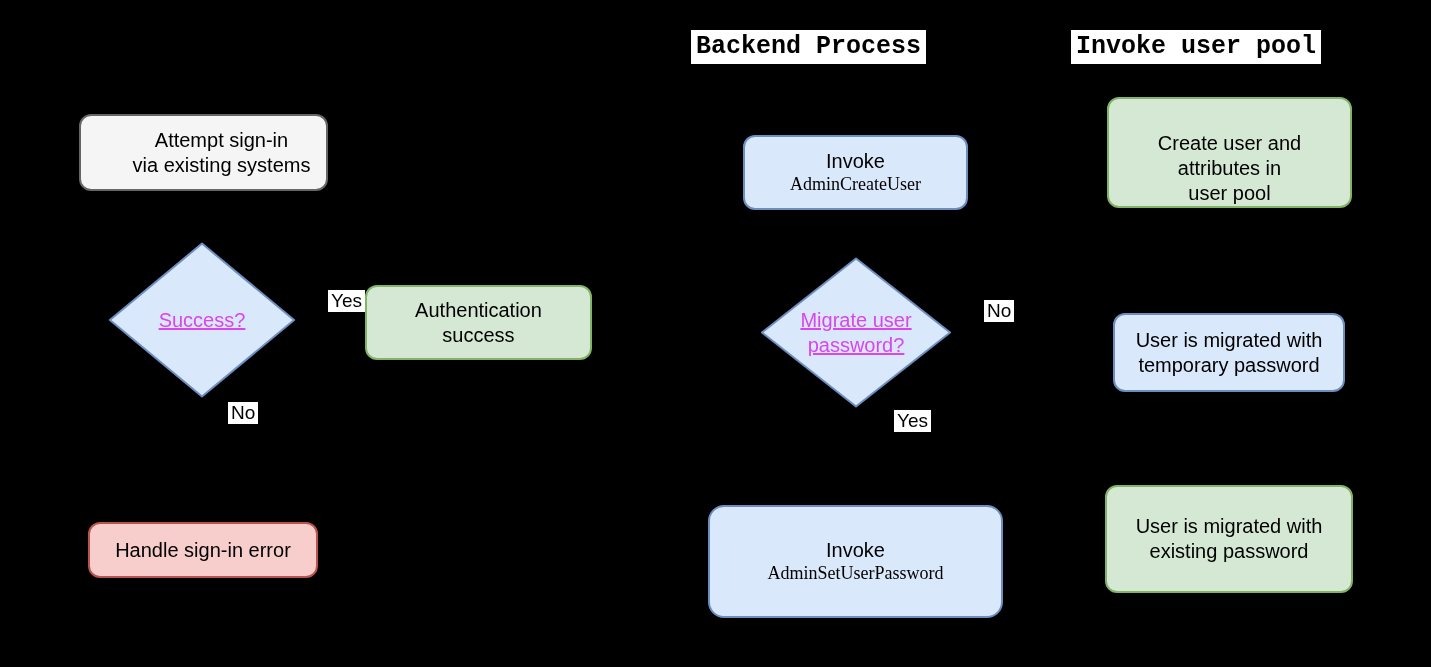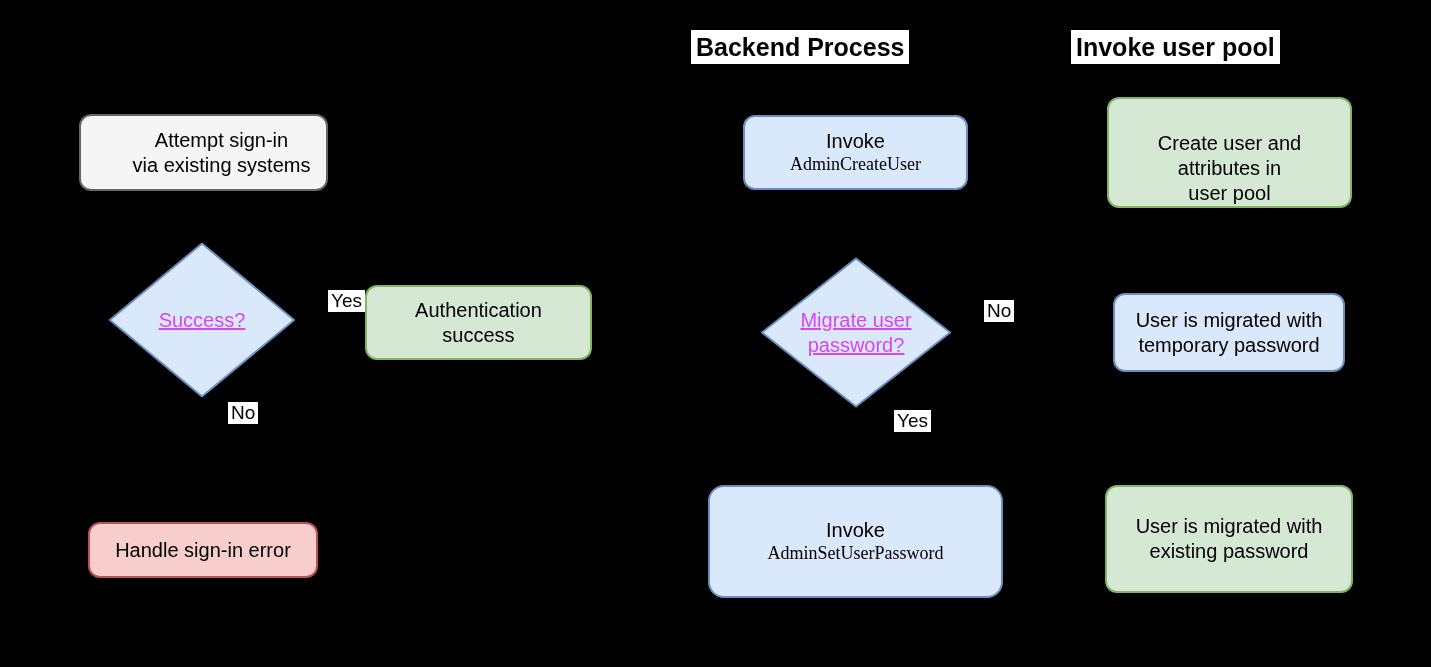--- a/index.html
+++ b/index.html
@@ -8,21 +8,21 @@
     overflow:hidden;font-family:"Liberation Sans",sans-serif;
   }
   
   .node{
     position:absolute;box-sizing:border-box;
     display:flex;flex-direction:column;align-items:center;justify-content:center;
     border:2px solid;border-radius:12px;
     text-align:center;color:#000;
     font-size:20px;line-height:1.25;white-space:pre-line;
   }
-  .c-blue {background:#dae8fc;border-color:#6c8ebf;}
+  .c-blue {background:#dae8fc;border-color:#6c8ebf;margin-top:20px;}
   .c-green{background:#d5e8d4;border-color:#82b366;}
   .c-red  {background:#f8cecc;border-color:#b85450;}
   .c-gray {background:#f5f5f5;border-color:#666666;padding-left:36px;}
 
   .code{font-family:Liberation Serif, serif;font-size:18px;line-height:1.2;}
 
   
   .diamond{position:absolute;}
   .diamond svg{position:absolute;left:0;top:0;width:100%;height:100%;display:block;}
   .diamond polygon{fill:#dae8fc;stroke:#6c8ebf;stroke-width:2;vector-effect:non-scaling-stroke;stroke-linejoin:round;}
@@ -35,21 +35,21 @@
   
   .edge-label{
     position:absolute;background:#ffffff;color:#000;
     font-size:19px;line-height:22px;padding:0 3px;white-space:nowrap;margin-left:32px;
   }
 
   
   .col-header{
     position:absolute;background:#ffffff;color:#000;
     font-size:25px;line-height:34px;font-weight:bold;
-    padding:0 5px;white-space:nowrap;text-align:center;
+    padding:0 5px;white-space:nowrap;text-align:center;font-family:Liberation Mono, monospace;
   }
 
   
   #n-attempt  {left:79px;  top:114px; width:249px; height:77px;}
   #d-success  {left:108px; top:242px; width:188px; height:156px;}
   #n-auth     {left:365px; top:285px; width:227px; height:75px;}
   #n-trigger  {left:363px; top:418px; width:230px; height:77px;}
   #n-error    {left:88px;  top:522px; width:230px; height:56px;}
   #n-invoke-create{left:743px; top:115px; width:225px; height:75px;}
   #d-migrate  {left:760px; top:257px; width:192px; height:151px;}

